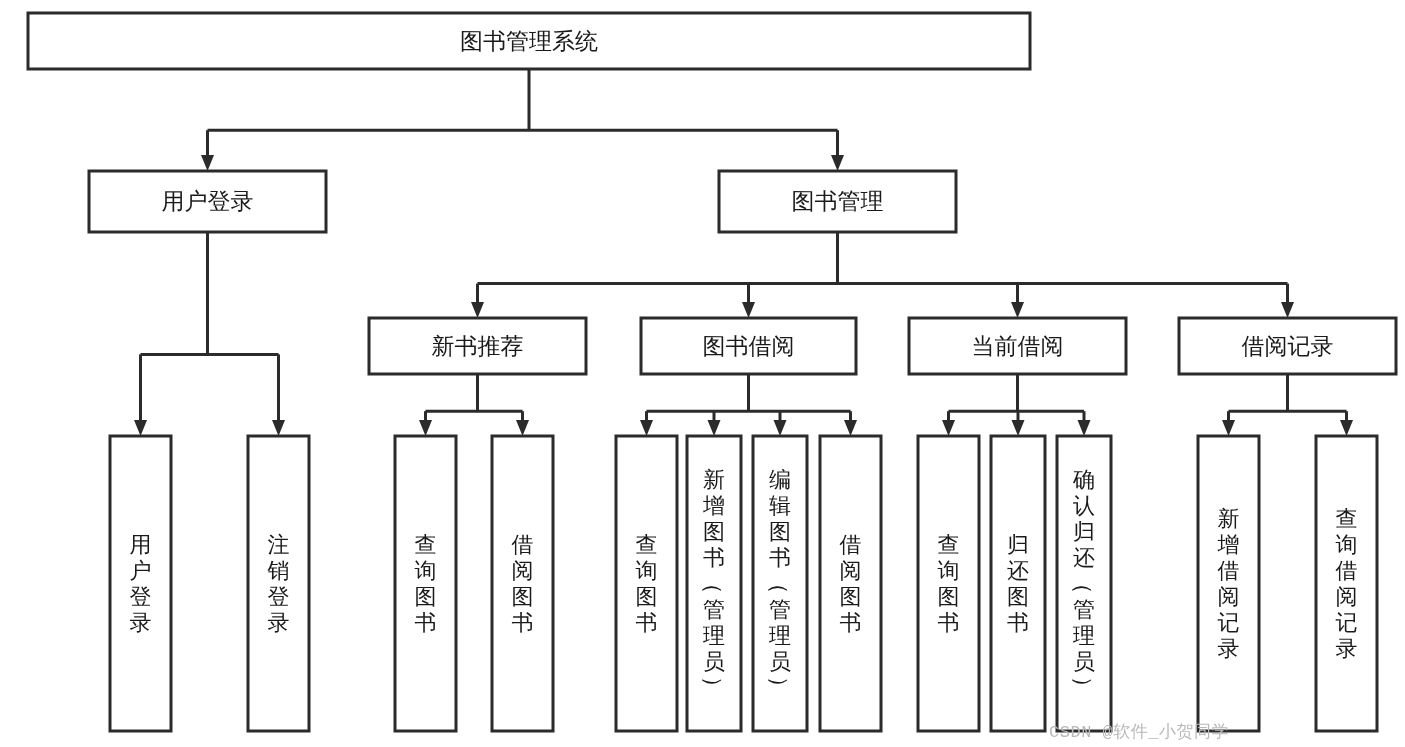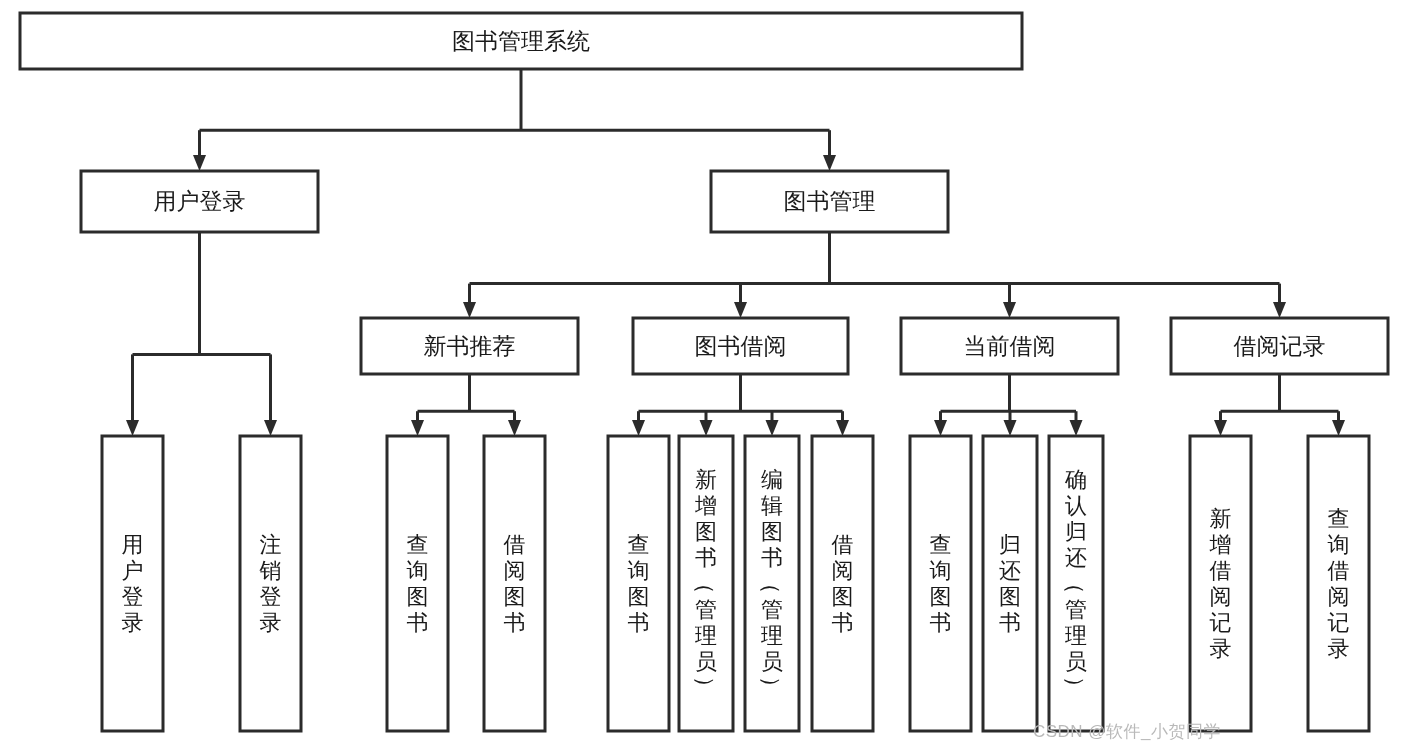--- a/index.html
+++ b/index.html
@@ -10,21 +10,21 @@
   }
   body {
     width: 1405px;
     height: 747px;
     position: relative;
     overflow: hidden;
     font-family: "DejaVu Sans", "Liberation Sans", sans-serif;
   }
   #diagram-root {
     position: absolute;
-    left: 0;
+    left: 8px;
     top: 0;
     width: 1229px;
     height: 747px;
   }
   svg.diagram-canvas {
     display: block;
     width: 1405px;
     height: 747px;
   }
   .node-box {
@@ -53,21 +53,21 @@
     fill: none;
   }
   .arrow-head {
     fill: #2b2b2b;
     stroke: none;
   }
   .watermark-text {
     position: absolute;
     right: 8px;
     bottom: 4px;
-    font-family: Liberation Sans, sans-serif;
+    font-family: Liberation Mono, monospace;
     font-size: 17px;
     color: #b9b9b9;
     letter-spacing: 0.5px;
     user-select: none;
     pointer-events: none;
   }
 </style>
 </head>
 <body>
 

